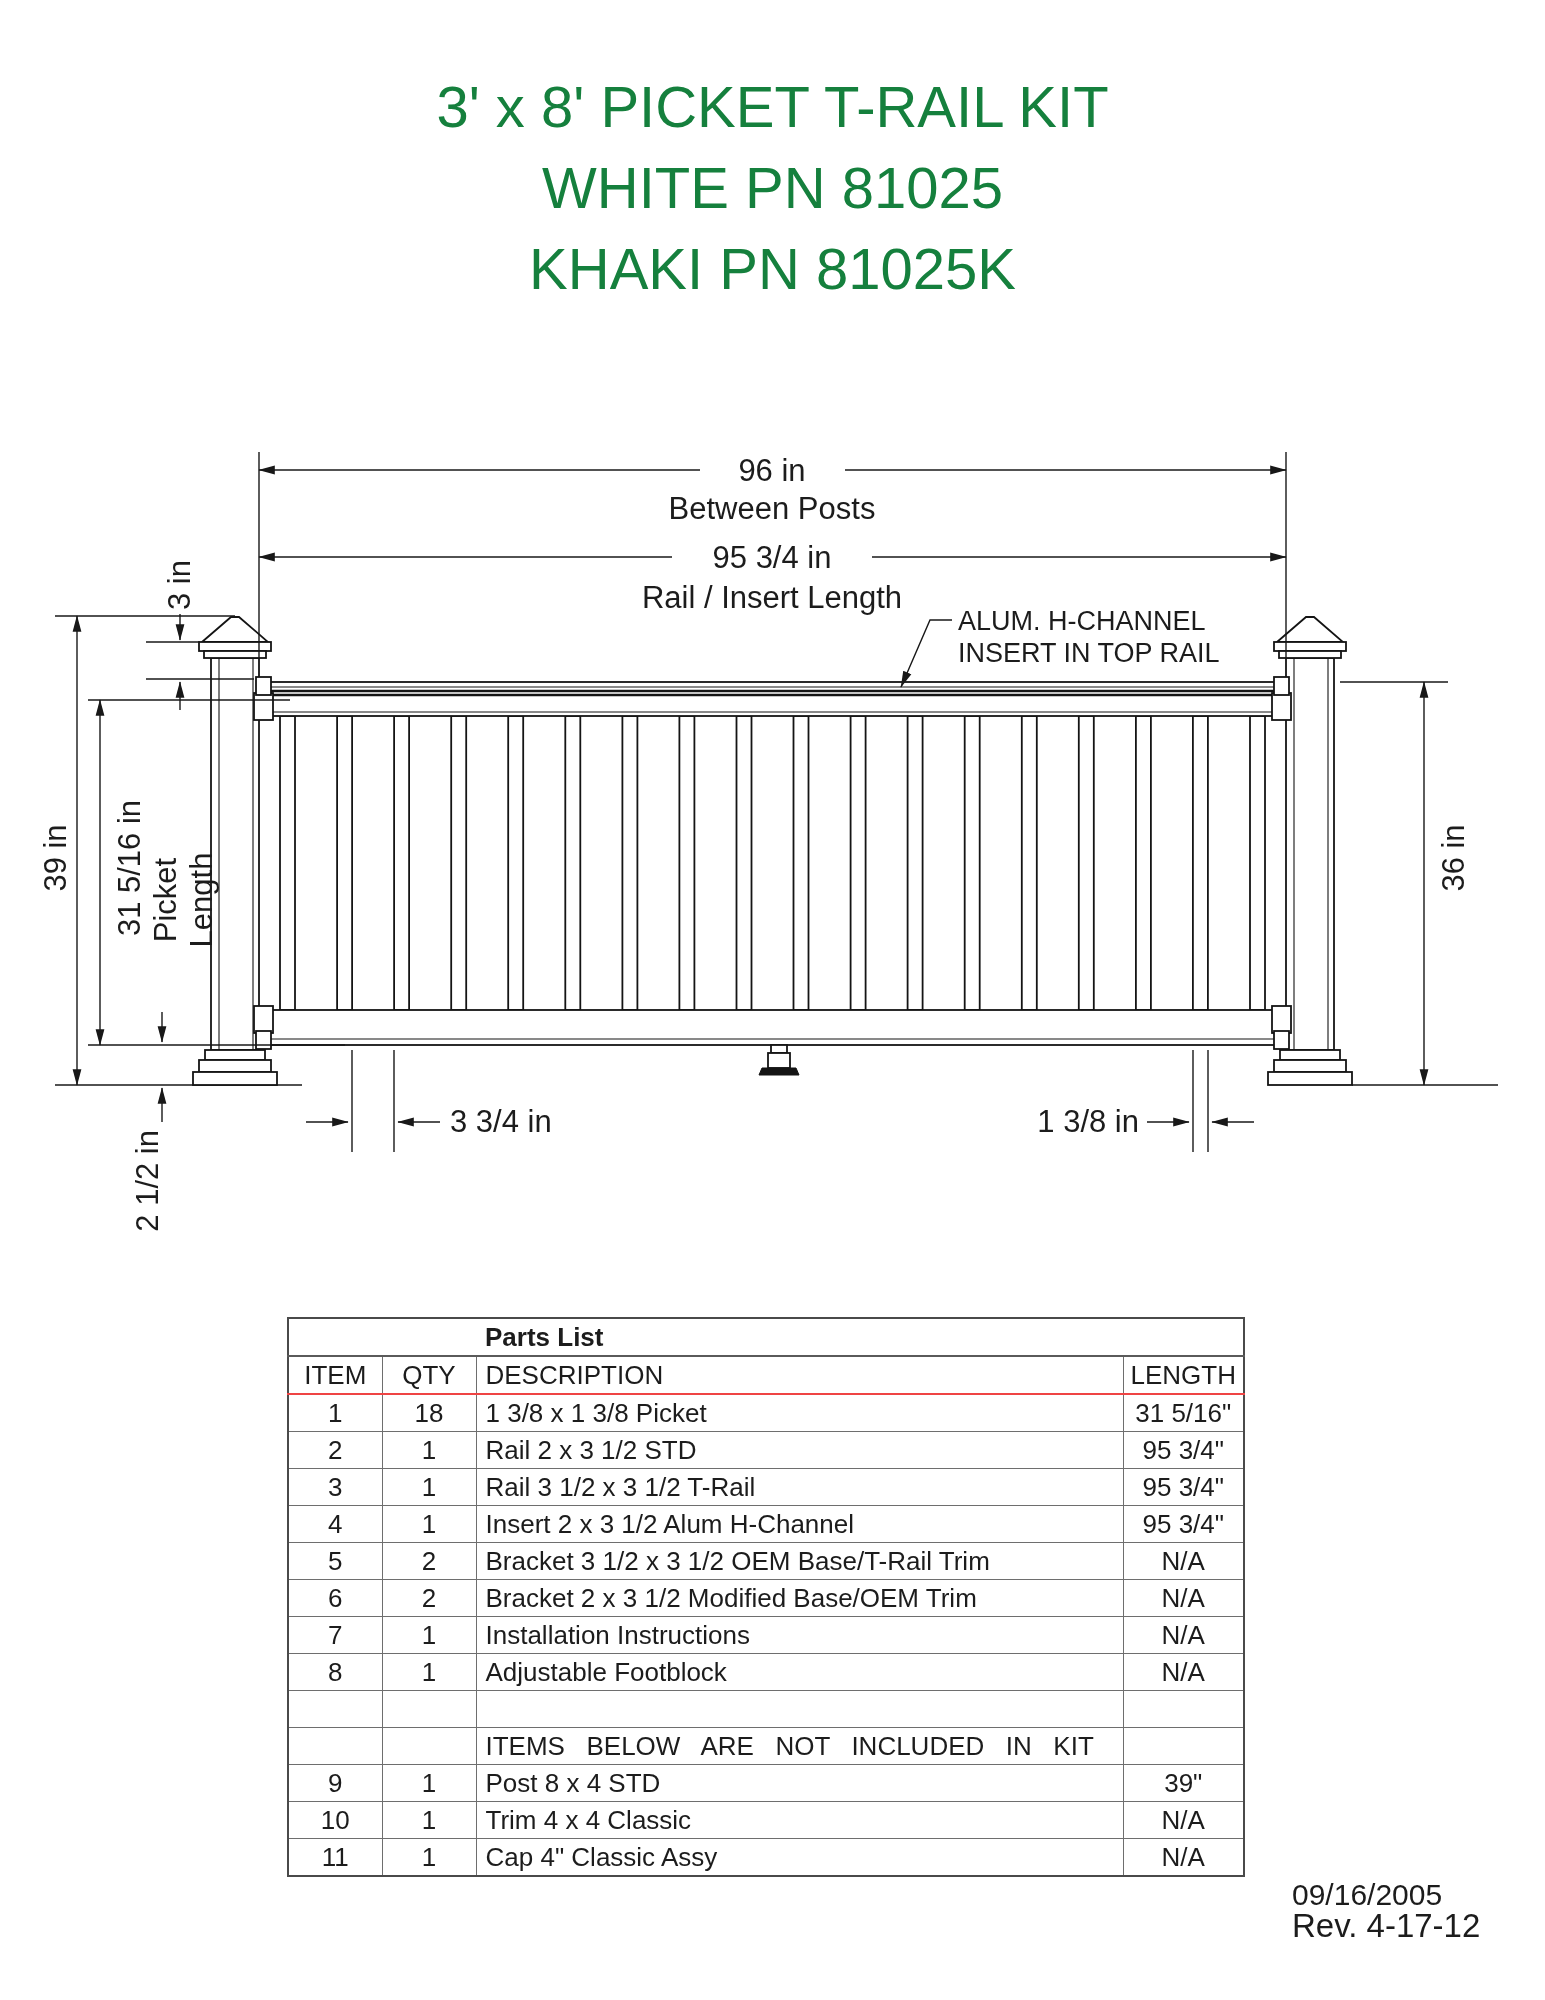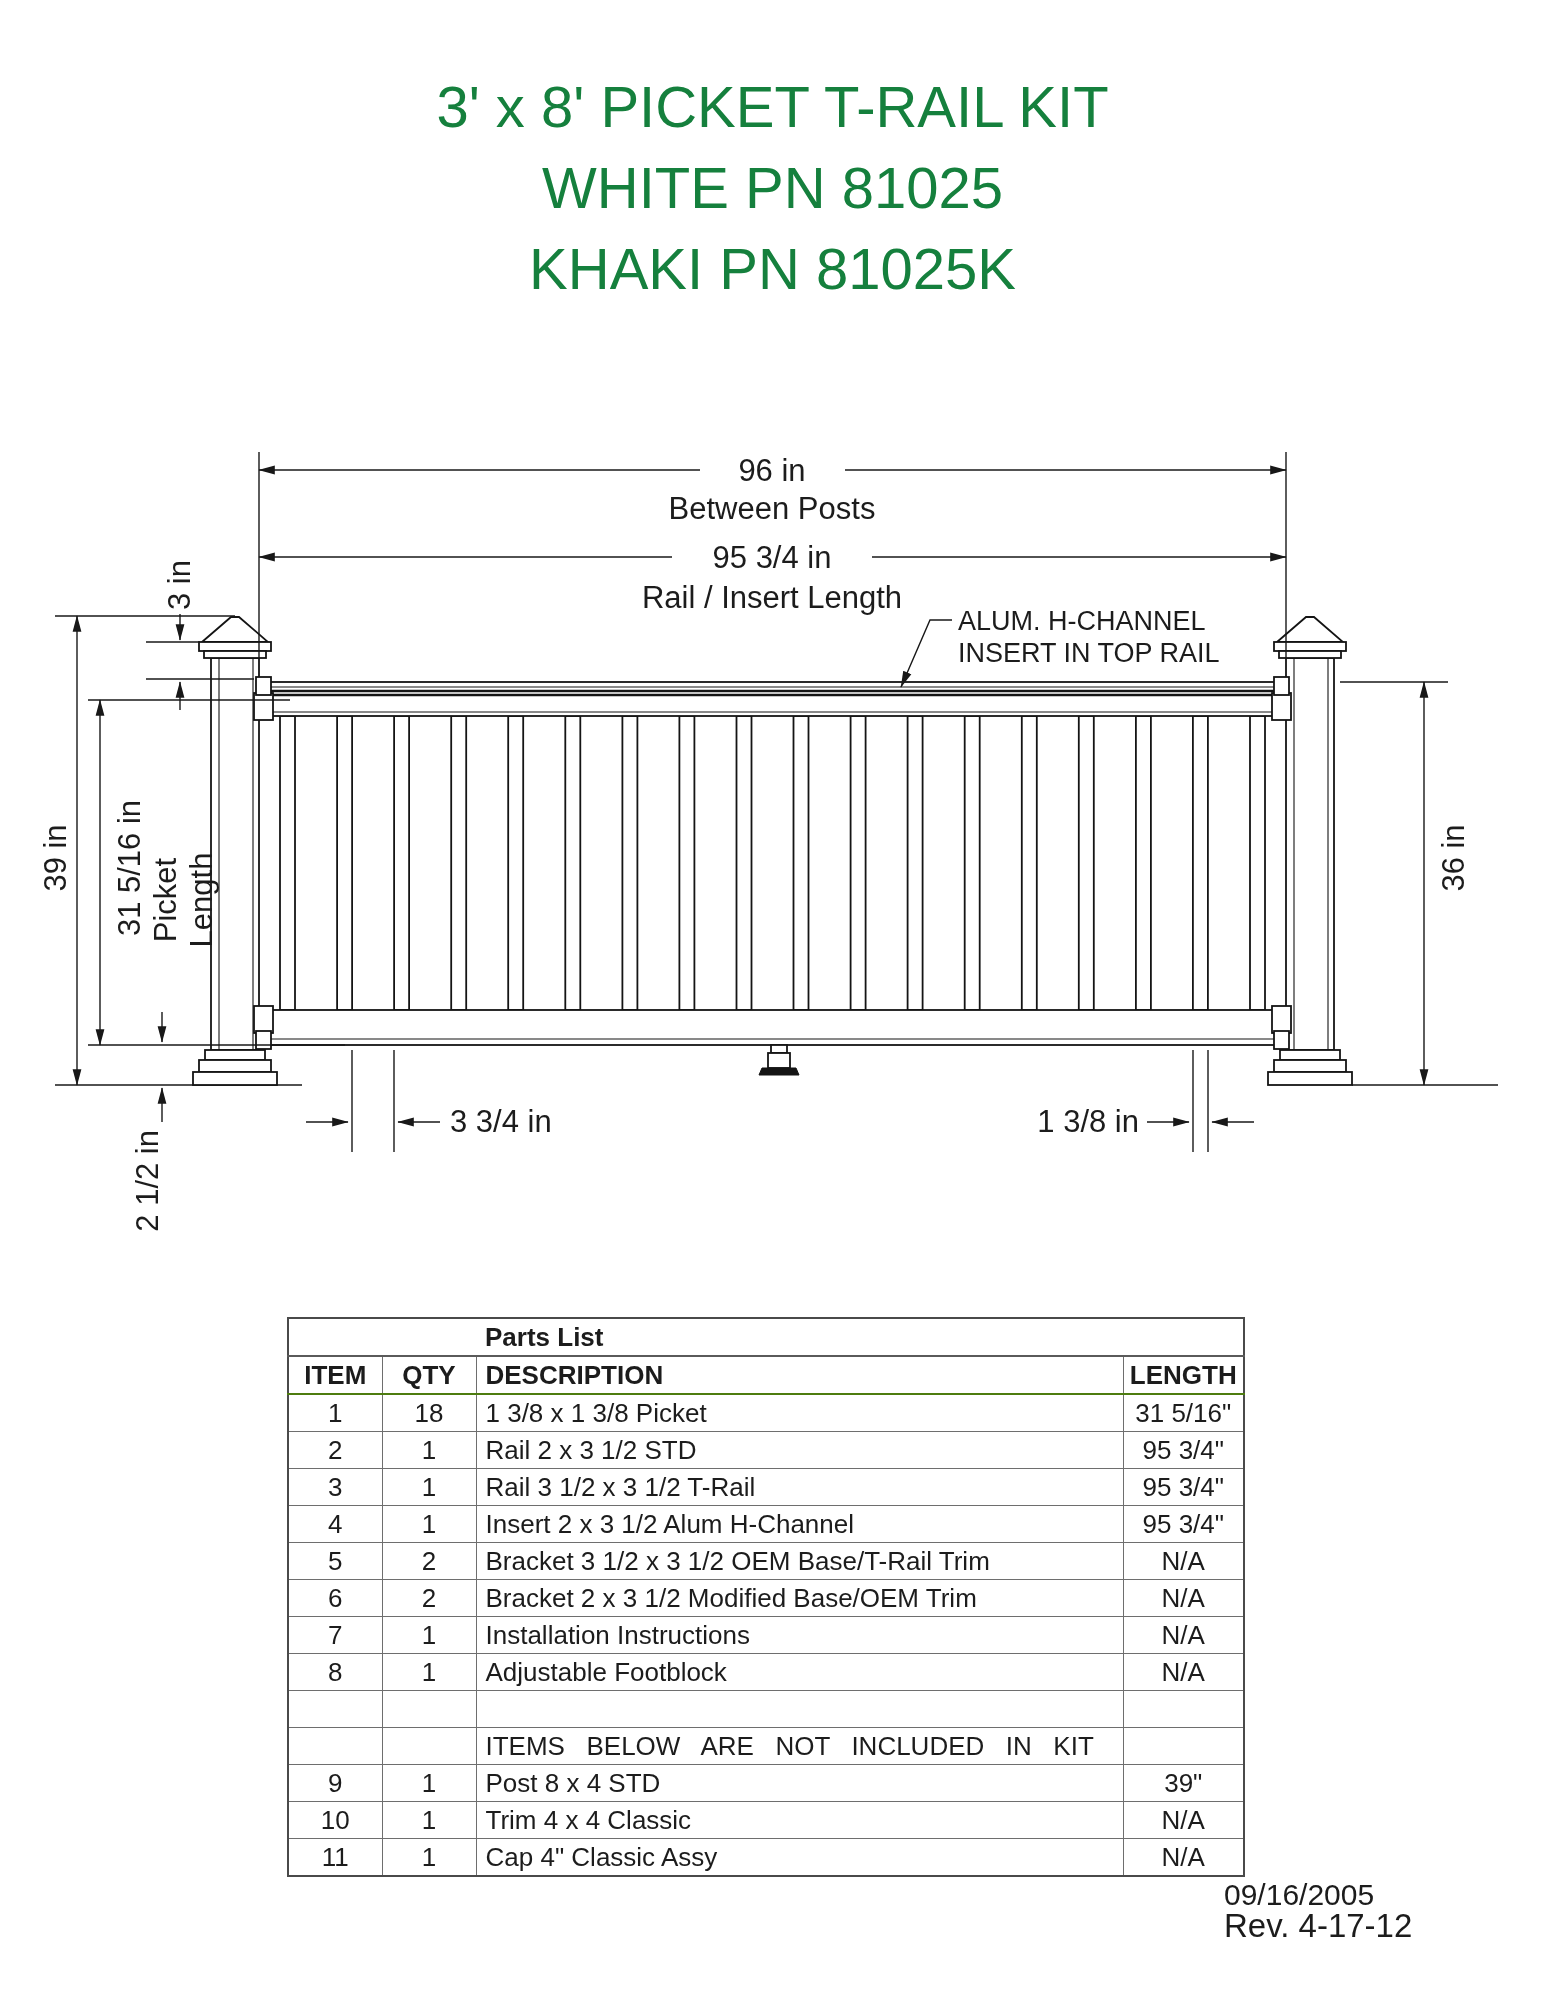--- a/index.html
+++ b/index.html
@@ -21,24 +21,24 @@
   
   .parts-table{position:absolute;left:287px;top:1317px;width:956px;border-collapse:collapse;
                table-layout:fixed;font-size:26px;color:#1c1c1c;}
   .parts-table{border:2px solid #4a4a4a;}
   .parts-table td,.parts-table th{border:1px solid #6e6e6e;height:36px;padding:0;font-weight:400;
                text-align:center;overflow:hidden;white-space:nowrap;}
   .parts-table th{font-weight:400;}
   .parts-table .desc{text-align:left;padding-left:9px;}
   .parts-table .pl-cell{text-align:left;padding-left:196px;}
   .parts-table .section{word-spacing:0.55em;}
-  .parts-table .hdr-row th{border-bottom:2px solid #4d7c0f;font-weight:bold;}
+  .parts-table .hdr-row th{border-bottom:2px solid #ef4444;}
   .parts-table .pl-row td{border-bottom:2px solid #5a5a5a;font-weight:bold;}
   
-  .footer{position:absolute;left:1224px;top:1878px;}
+  .footer{position:absolute;left:1292px;top:1878px;}
   .footer-date{font-size:30px;line-height:34px;}
   .footer-rev{font-size:33px;line-height:28px;}
 </style>
 </head>
 <body>
 
 <div class="page">
 
   <div class="title-block">
     <div class="title-line">3' x 8' PICKET T-RAIL KIT</div>

